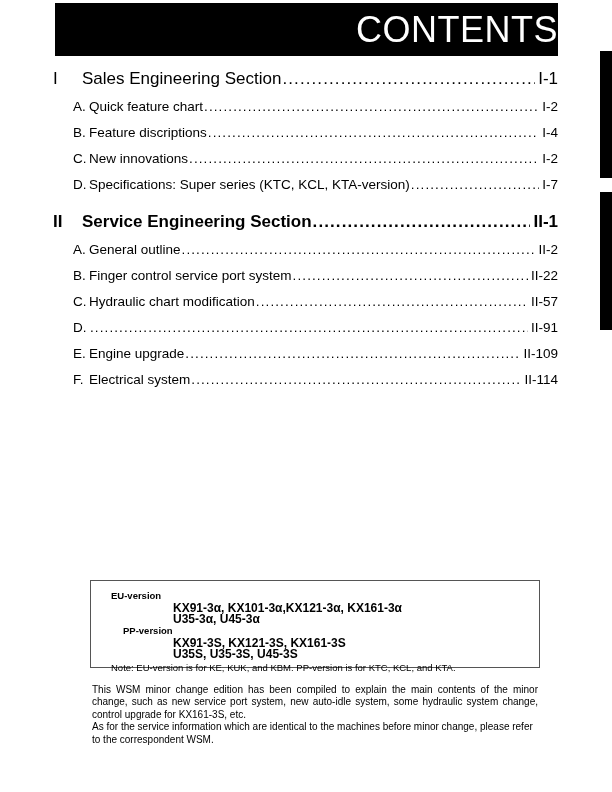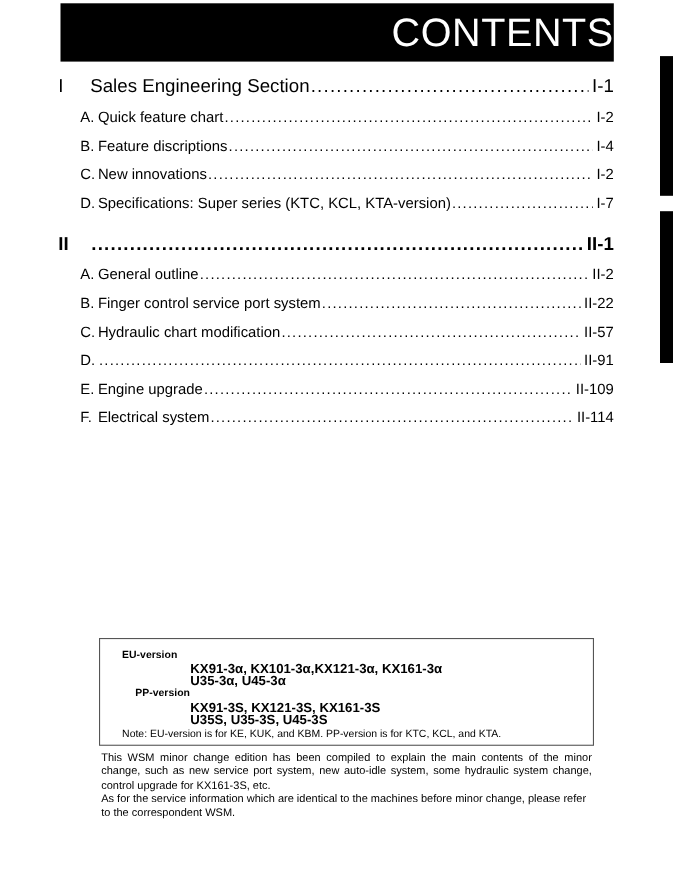--- a/index.html
+++ b/index.html
@@ -117,21 +117,21 @@
     text-align: right;
     padding-left: 2px;
   }
 
   
   #version-box {
     position: absolute;
     left: 90px;
     top: 580px;
     width: 450px;
-    height: 98px;
+    height: 88px;
     border: 1px solid #555555;
     box-sizing: border-box;
     background: #ffffff;
   }
   .ver-label {
     position: absolute;
     left: 20px;
     font-size: 9.5px;
     font-weight: bold;
     white-space: nowrap;
@@ -224,20 +224,21 @@
       <span class="item-letter">D.</span>
       <span class="entry-label">Specifications: Super series (KTC, KCL, KTA-version)</span>
       <span class="leader"></span>
       <span class="page-num">I-7</span>
     </span>
   </div>
 
   <div class="toc-section" style="margin-top:9px;font-weight:bold;">
     <span class="sec-num">II</span>
     <span class="sec-row">
+      <span class="entry-label">Service Engineering Section</span>
       <span class="leader"></span>
       <span class="page-num">II-1</span>
     </span>
   </div>
 
   <div class="toc-item">
     <span class="item-row">
       <span class="item-letter">A.</span>
       <span class="entry-label">General outline</span>
       <span class="leader"></span>

